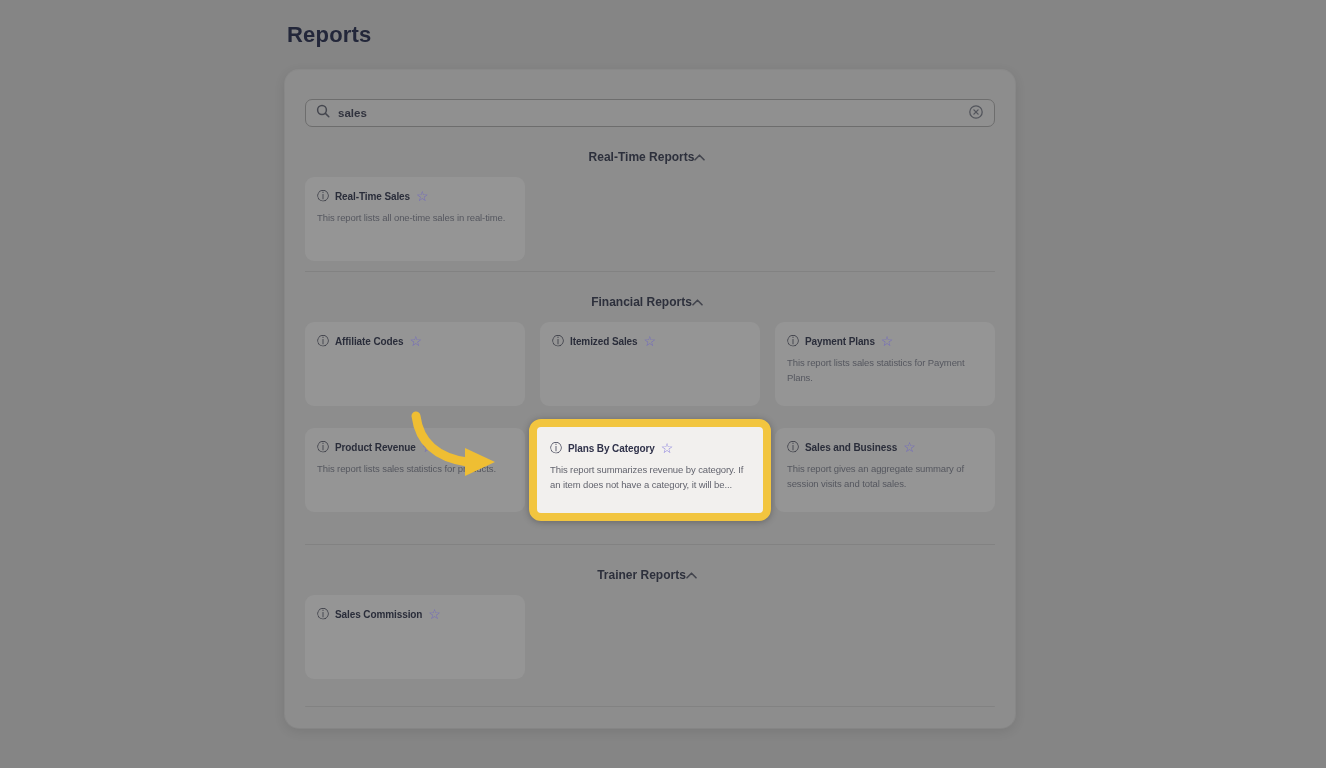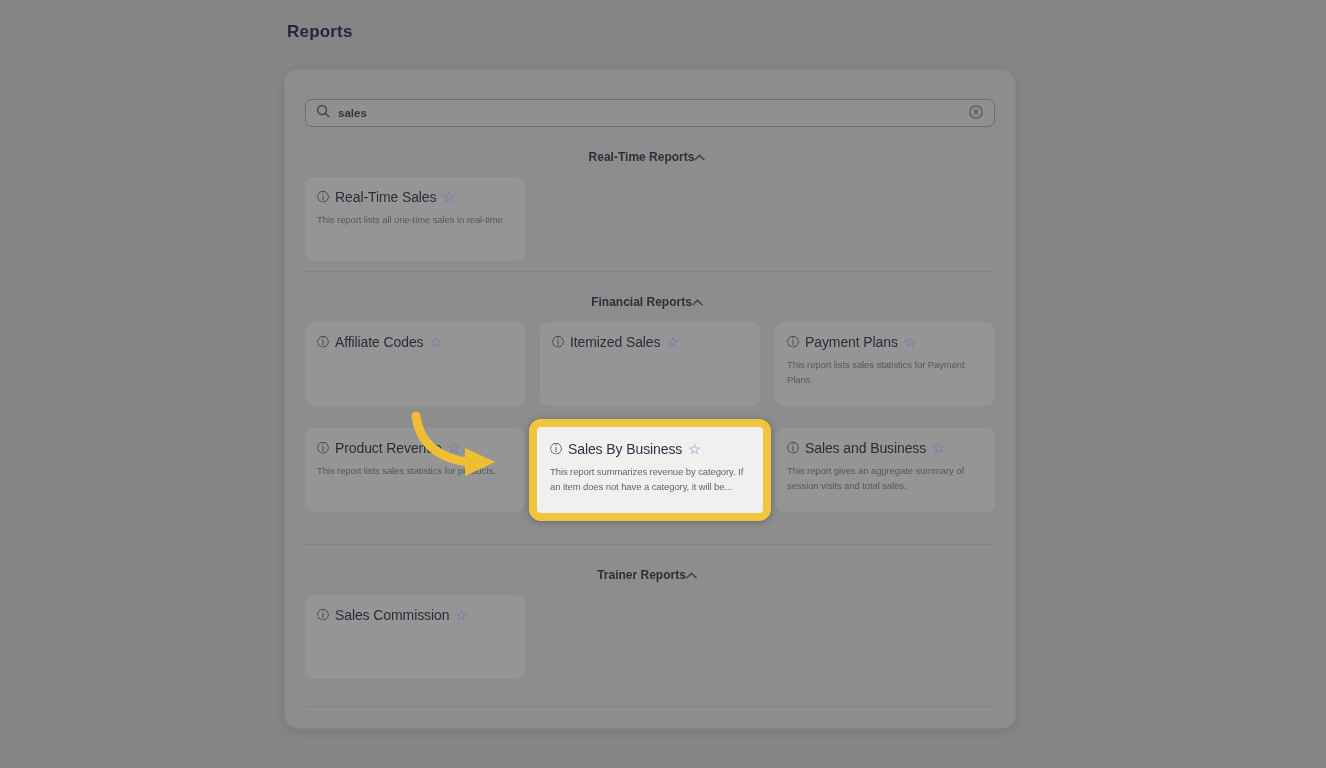--- a/index.html
+++ b/index.html
@@ -5,21 +5,21 @@
   * { margin:0; padding:0; box-sizing:border-box; }
   html,body { width:1326px; height:768px; }
   body {
     position:relative;
     background:#858585;
     font-family:"Liberation Sans", sans-serif;
     overflow:hidden;
   }
   .page-title {
     position:absolute; left:287px; top:22px;
-    font-size:17px; font-weight:bold; color:#23273a; letter-spacing:.2px;
+    font-size:22px; font-weight:bold; color:#23273a; letter-spacing:.2px;
   }
   .panel {
     position:absolute; left:285px; top:70px; width:730px; height:658px;
     background:#8d8d8d; border-radius:14px;
     box-shadow:0 0 0 1px rgba(255,255,255,.07), 0 3px 12px rgba(0,0,0,.10);
     padding:29px 20px 0;
   }
   .search-bar {
     height:28px; border:1px solid #6d6d6d; border-radius:7px;
     display:flex; align-items:center; gap:8px; padding:0 10px;
@@ -33,21 +33,21 @@
   }
   .section-title { font-size:12px; font-weight:bold; color:#2d303c; }
   .chevron { display:flex; align-items:center; padding-right:6px; }
   .cards { display:grid; grid-template-columns:repeat(3,220px); gap:22px 15px; margin-top:13px; }
   .card {
     background:#959595; border-radius:9px; padding:12px; min-height:84px;
     cursor:pointer;
   }
   .card-head { display:flex; align-items:center; gap:6px; }
   .info-icon { font-size:12px; line-height:1; color:#33353f; font-weight:normal; }
-  .card-title { font-size:14px; font-weight:normal; color:#2a2d3a; letter-spacing:-.1px; }
+  .card-title { font-size:10px; font-weight:bold; color:#2a2d3a; letter-spacing:-.1px; }
   .star-icon { font-size:14px; line-height:1; color:#6f66c2; }
   .card-desc {
     margin-top:8px; font-size:9.5px; letter-spacing:-.1px; line-height:1.55;
     color:#55575f;
   }
   .divider { height:1px; background:#7d7d7d; opacity:.65; }
   .divider.d1 { margin-top:10px; }
   .divider.d2 { margin-top:32px; }
   .divider.bottom { margin-top:27px; border-radius:0 0 10px 10px; }
   
@@ -148,21 +148,21 @@
       <div class="card-head">
         <span class="info-icon">ⓘ</span>
         <span class="card-title">Product Revenue</span>
         <span class="star-icon">☆</span>
       </div>
       <div class="card-desc">This report lists sales statistics for products.</div>
     </div>
     <div class="card highlighted">
       <div class="card-head">
         <span class="info-icon">ⓘ</span>
-        <span class="card-title">Sales By Business</span>
+        <span class="card-title">Plans By Category</span>
         <span class="star-icon">☆</span>
       </div>
       <div class="card-desc">This report summarizes revenue by category. If an item does not have a category, it will be...</div>
     </div>
     <div class="card">
       <div class="card-head">
         <span class="info-icon">ⓘ</span>
         <span class="card-title">Sales and Business</span>
         <span class="star-icon">☆</span>
       </div>

